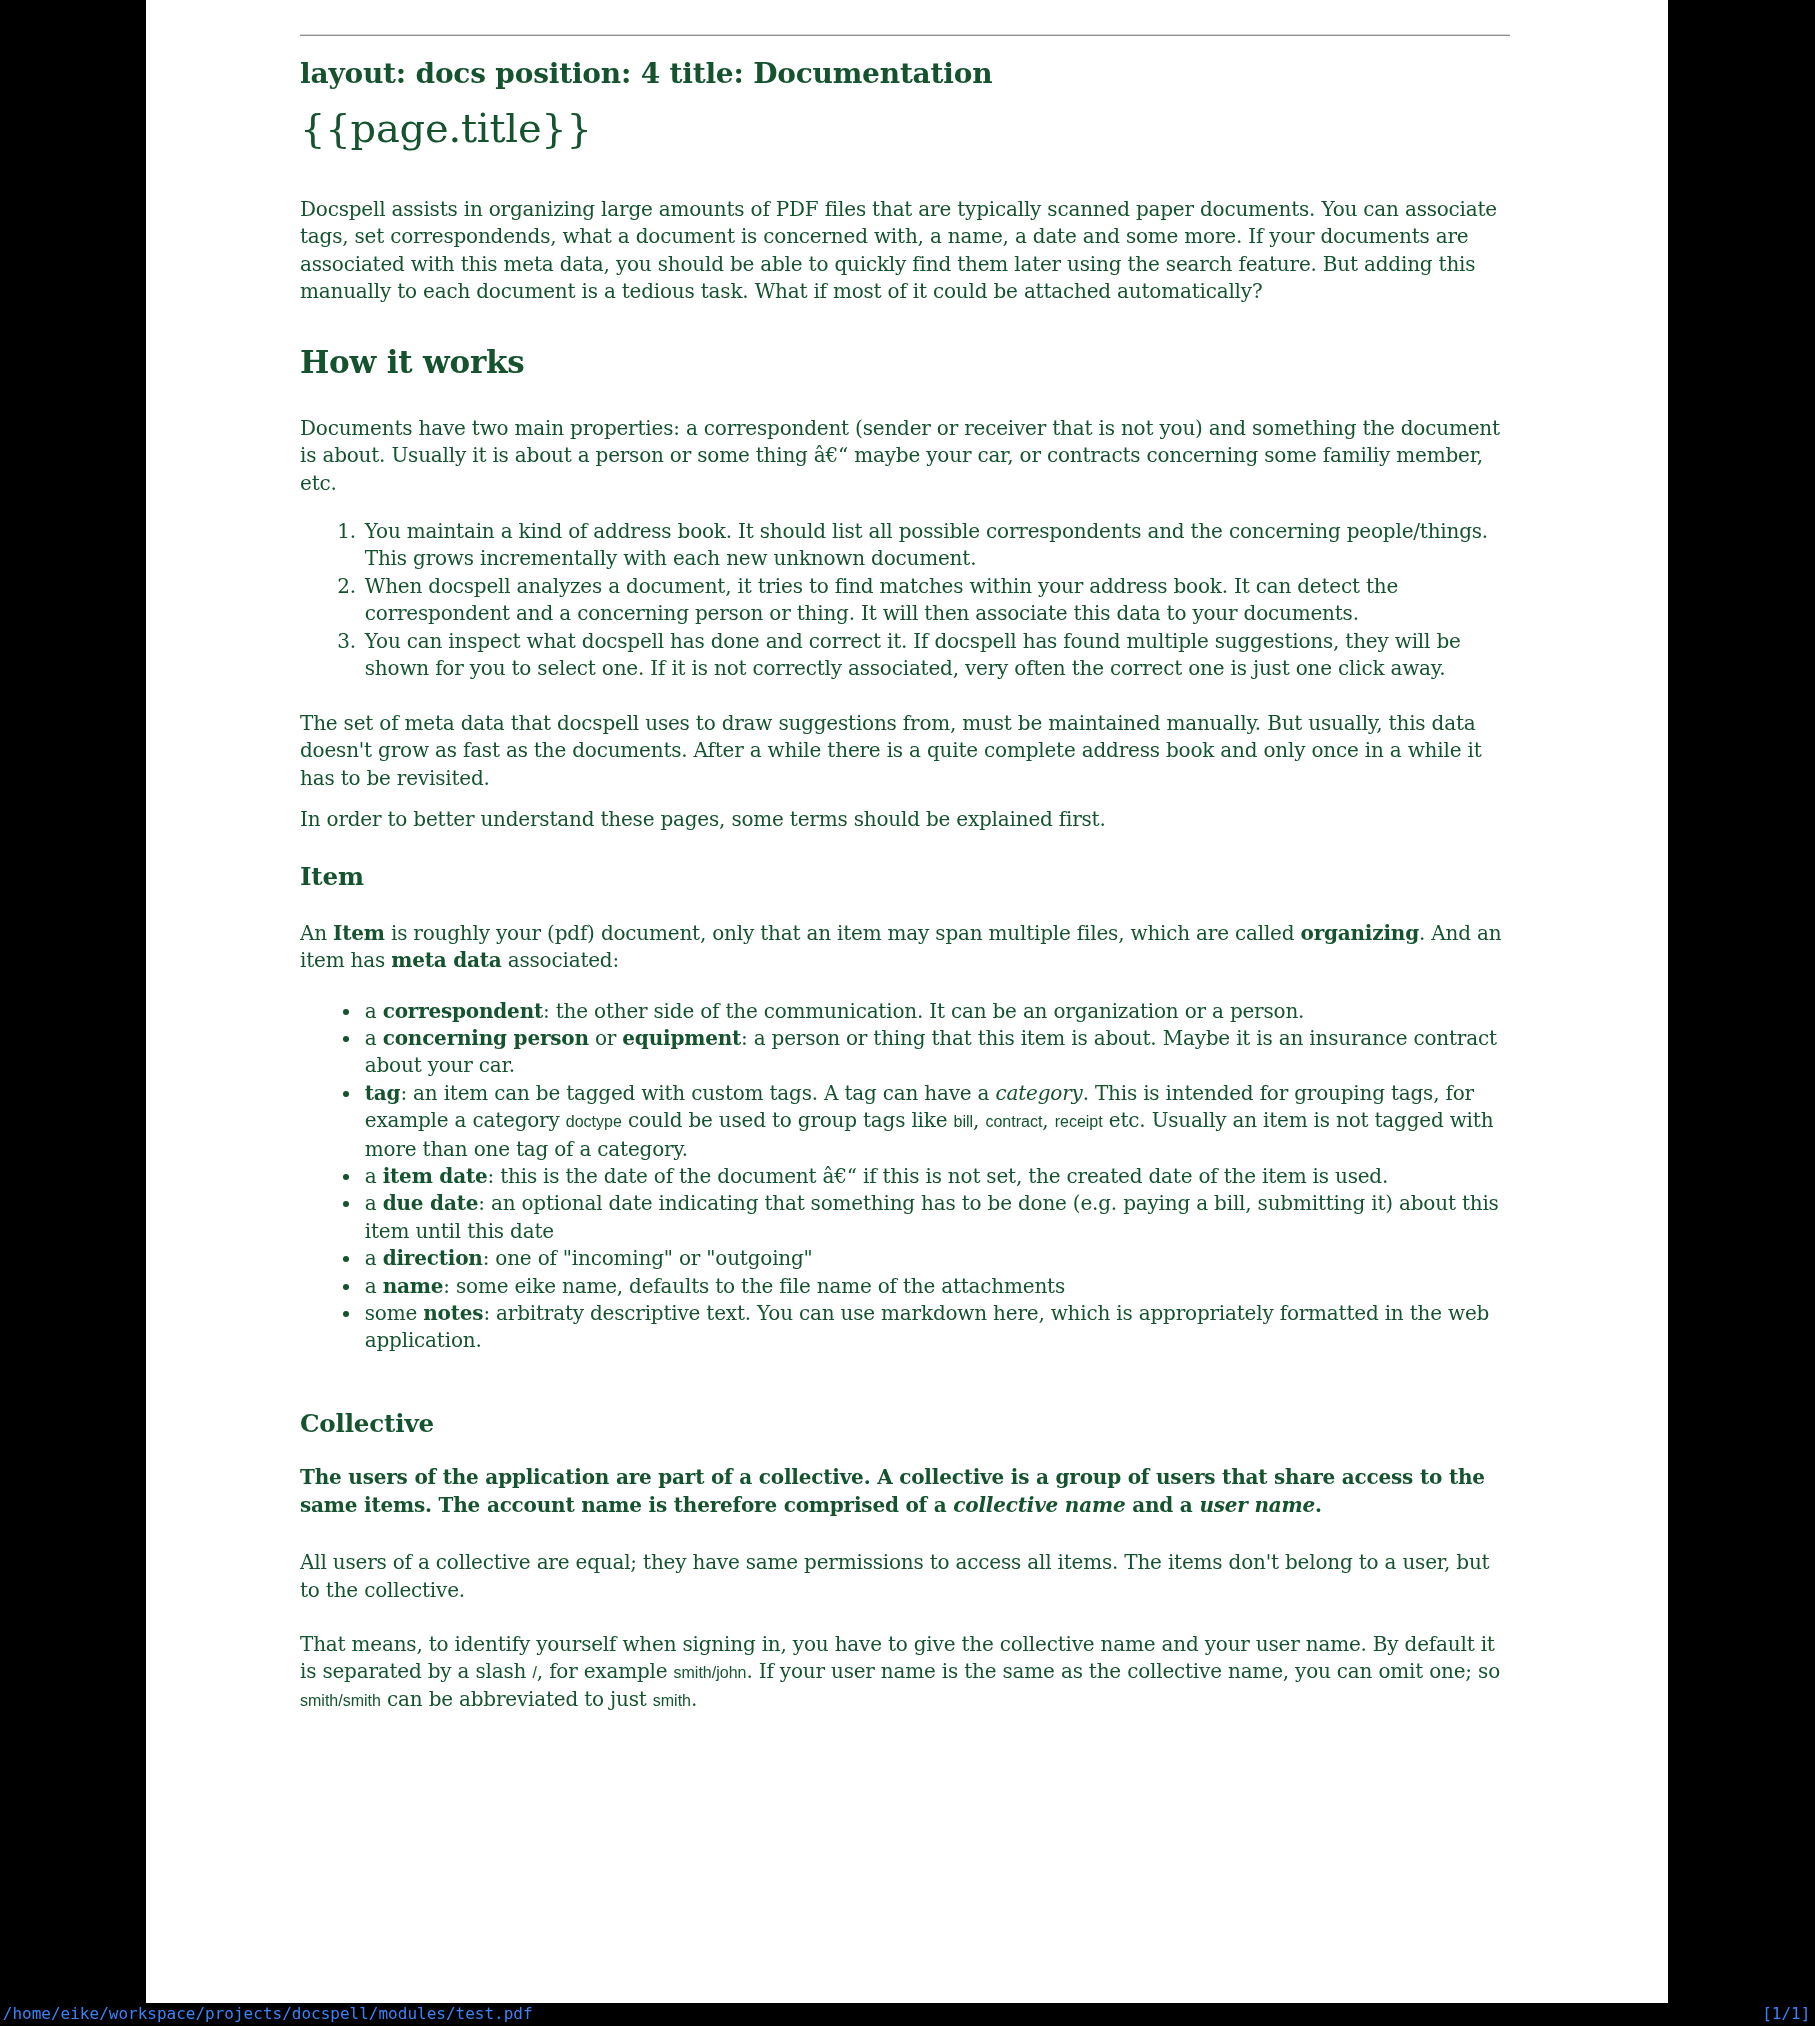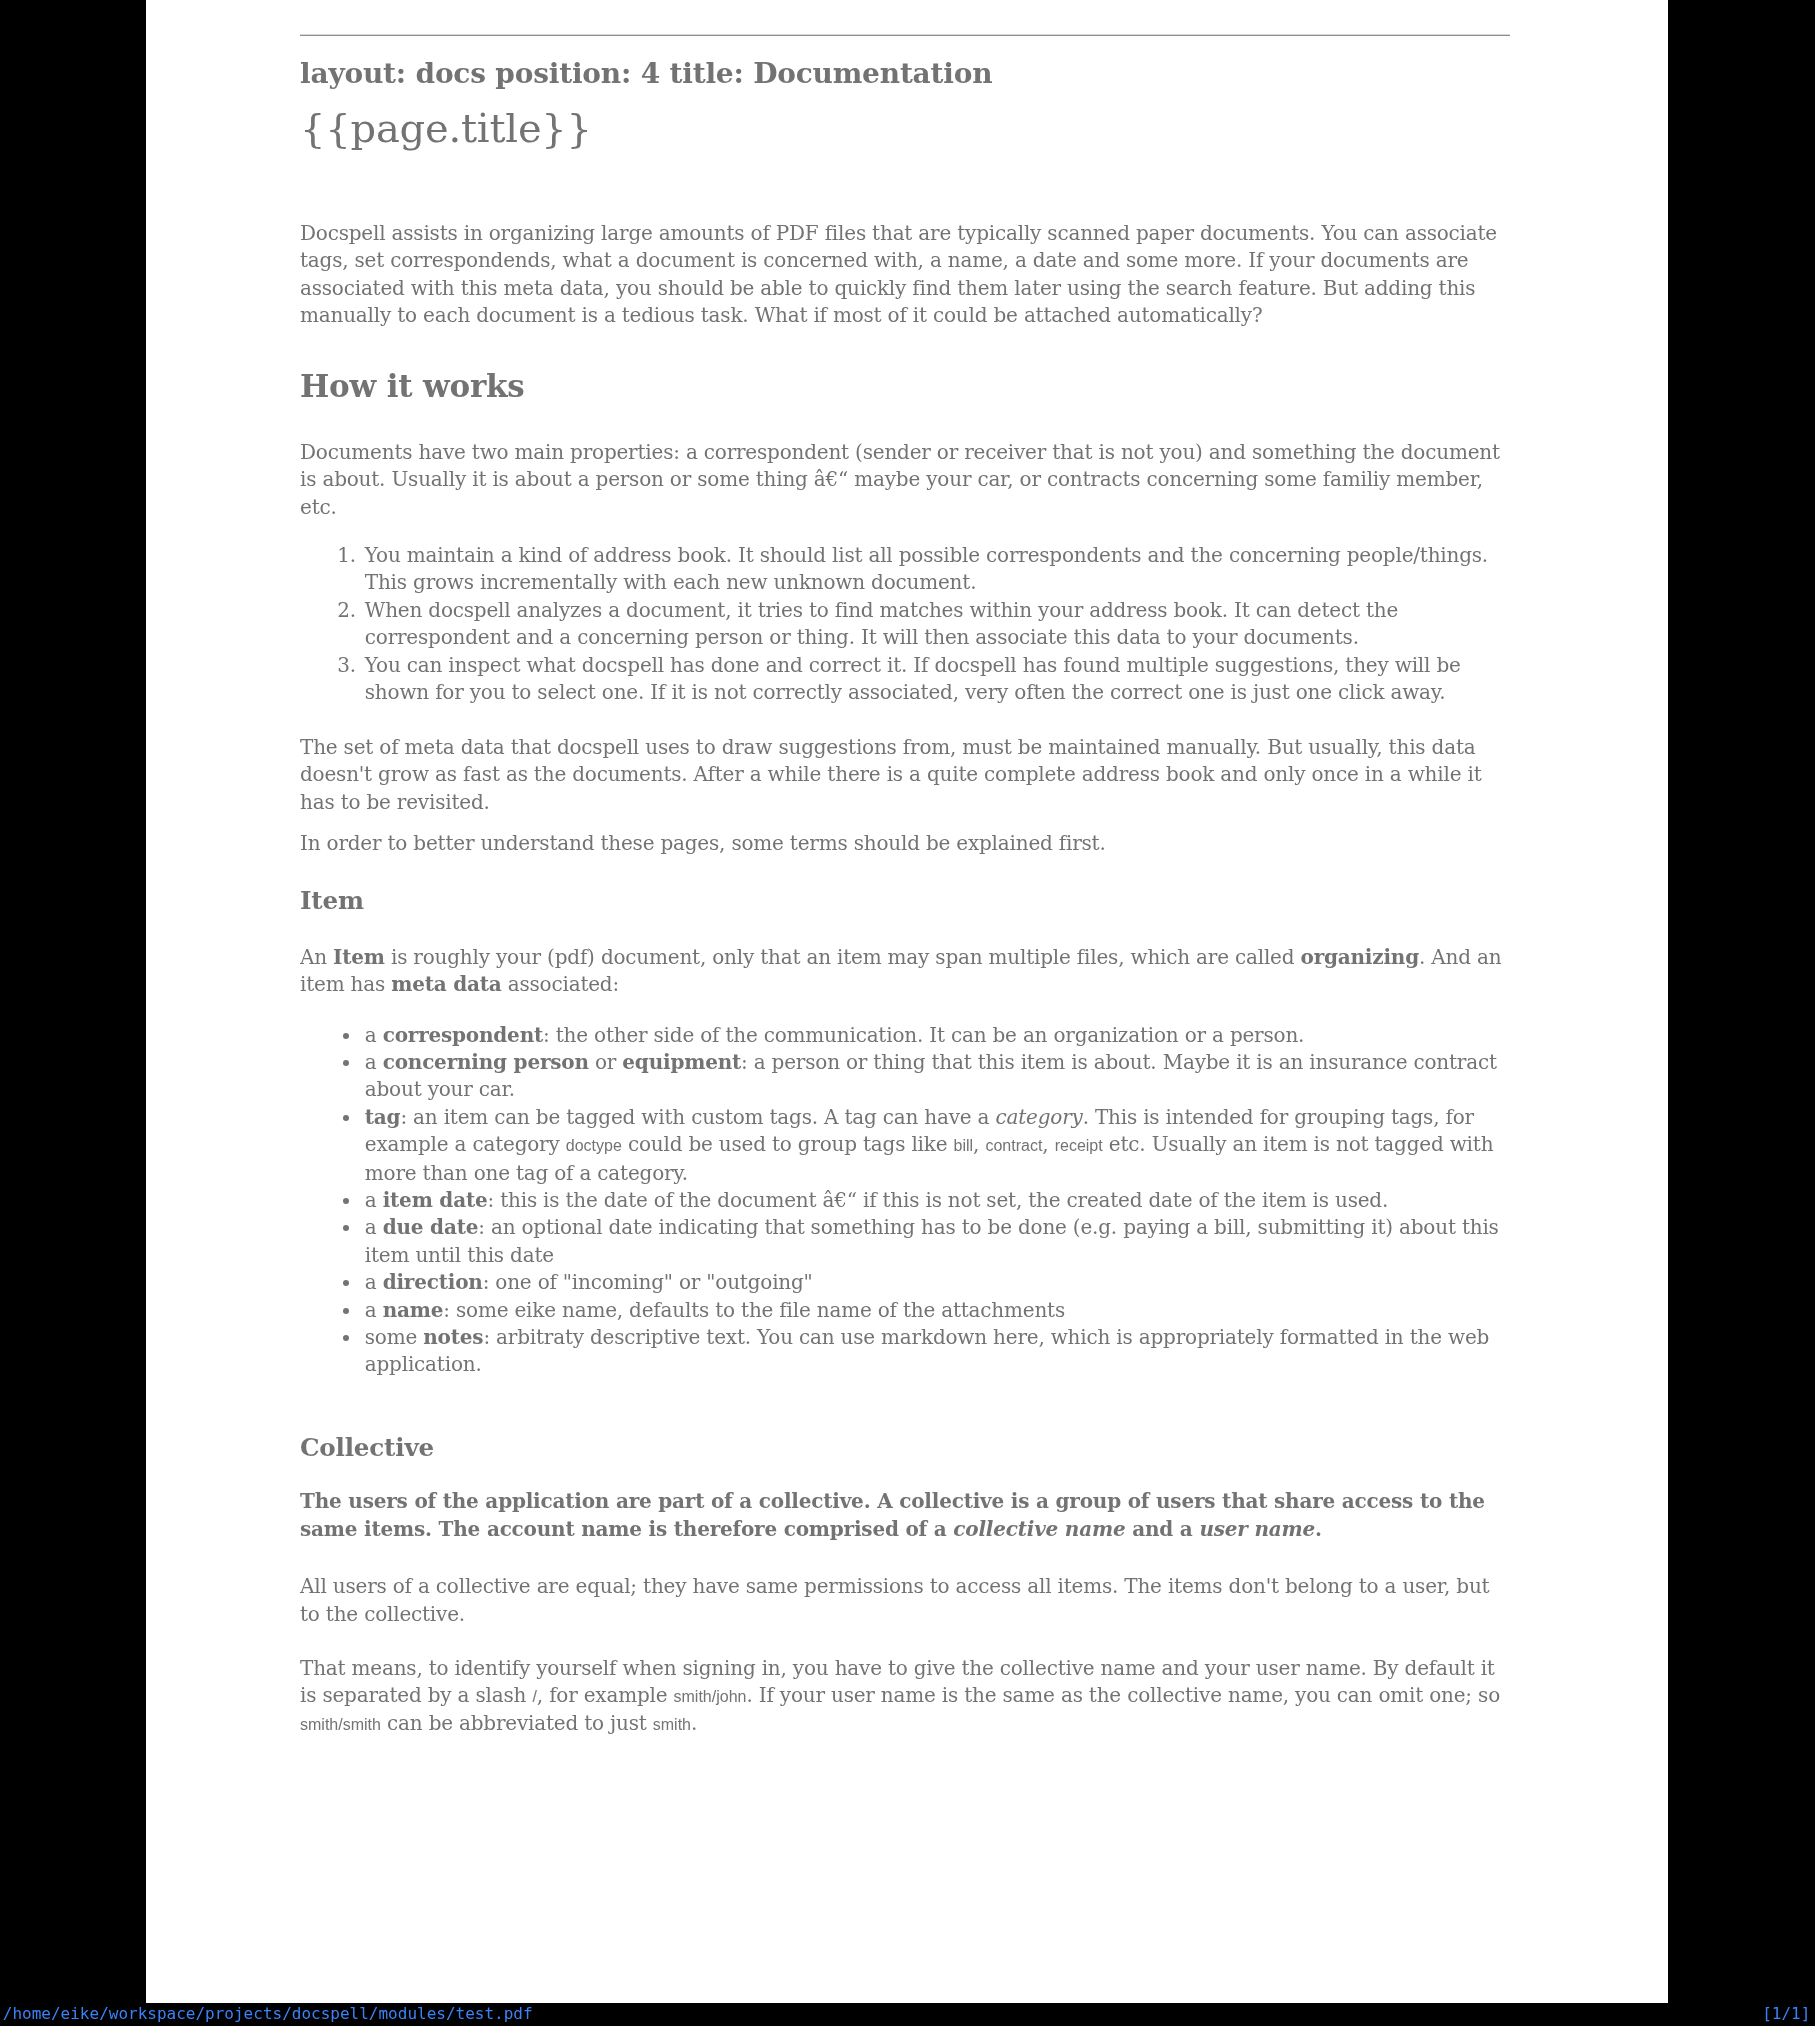--- a/index.html
+++ b/index.html
@@ -14,21 +14,21 @@
   .pdf-page {
     position: absolute;
     left: 146px; top: 0;
     width: 1522px; height: 2003px;
     background: #ffffff;
     overflow: hidden;
   }
   .content {
     margin: 0 158px 0 154px; 
     padding-top: 34px;
-    color: #737373;
+    color: #14532d;
     font-size: 20px;
     line-height: 27.4px;
     letter-spacing: -0.2px;
   }
   hr.top-rule {
     border: none;
     height: 1.9px;
     background: #8f8f8f;
     border-top: 0.9px solid #d6d6d6;
     margin: 0;
@@ -47,21 +47,21 @@
   ol, ul { margin: 0; padding: 0 0 0 62px; }
   li { margin: 0; padding: 0 0 0 2.8px; }
   .code {
     font-family: Liberation Sans, sans-serif;
     font-size: 16px;
     letter-spacing: 0;
   }
   
   .b-meta  { margin-top: 20px; }
   .b-title { margin-top: 13.2px; }
-  .b-p1  { margin-top: 68px; }
+  .b-p1  { margin-top: 44px; }
   .b-h2a { margin-top: 37px; }
   .b-p2  { margin-top: 33px; }
   .b-ol  { margin-top: 21px; }
   .b-p3  { margin-top: 27.4px; }
   .b-h2b { margin-top: 36px; }
   .b-p4  { margin-top: 14px; }
   .b-h3a { margin-top: 29px; }
   .b-p5  { margin-top: 27.4px; }
   .b-ul  { margin-top: 23px; }
   .b-h3b { margin-top: 54px; }

